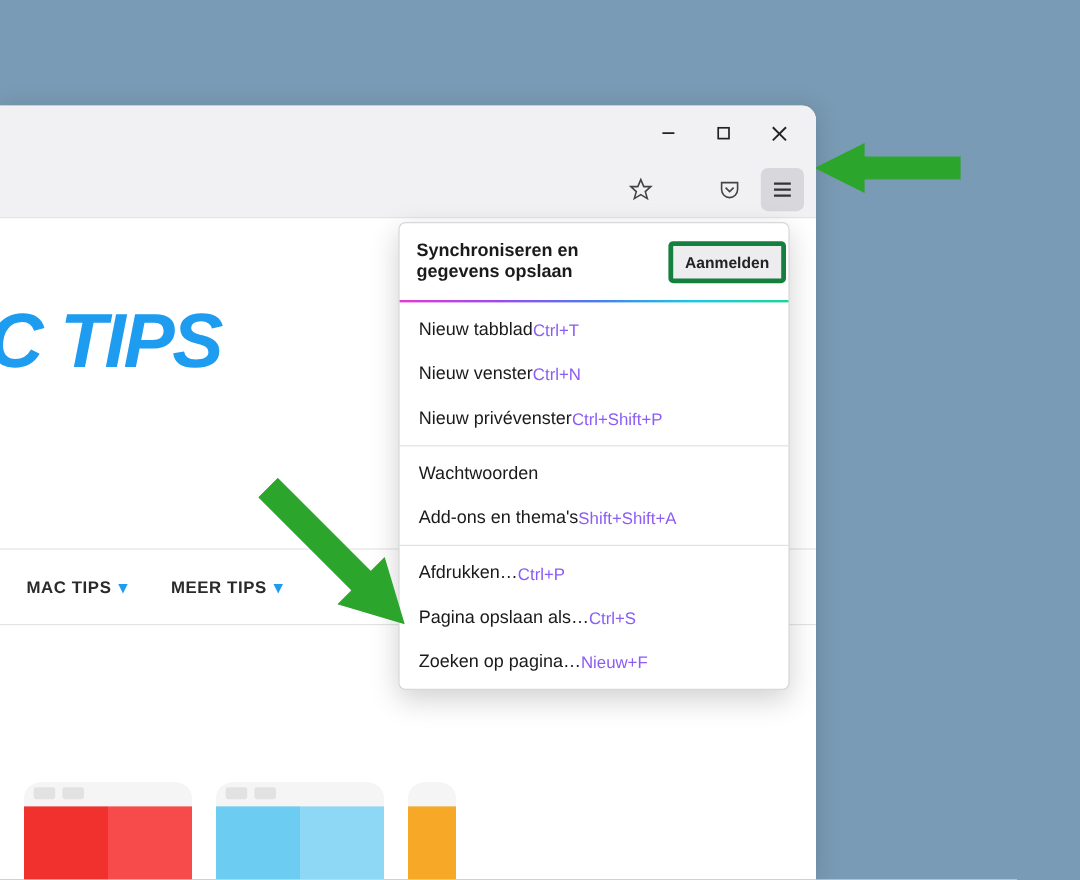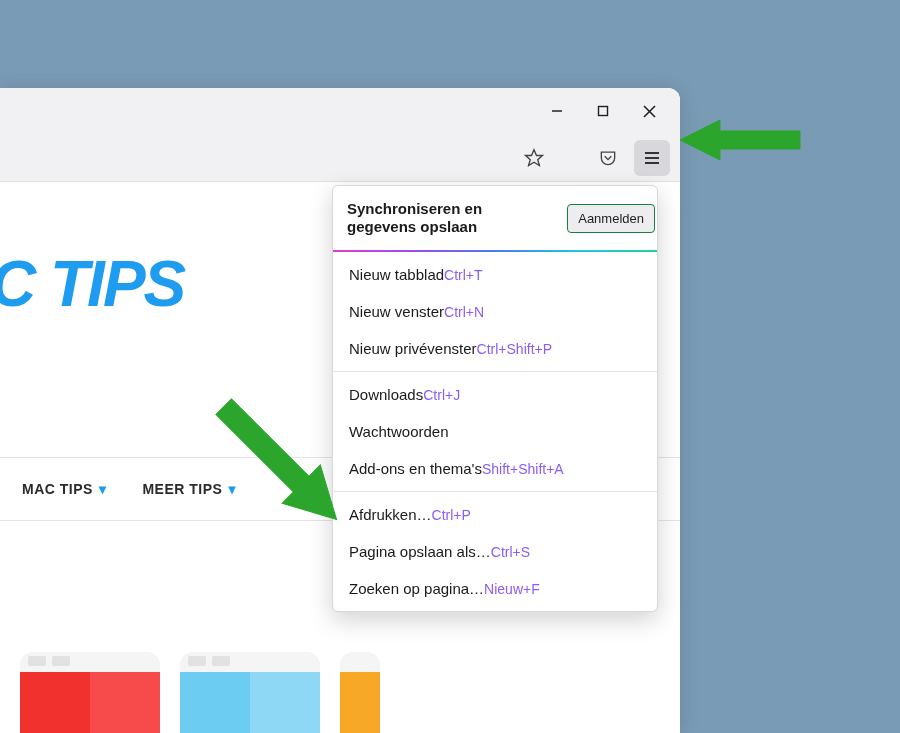--- a/index.html
+++ b/index.html
@@ -149,25 +149,25 @@
     display: flex;
     justify-content: space-between;
     align-items: center;
     padding: 14px 2px 12px 14px;
     border-bottom: 2px solid transparent;
     position: relative;
   }
   .menu-sync .title { font-weight: 700; line-height: 1.2; max-width: 170px; }
   .signin-btn {
     background: #ededf0;
-    border: 1px solid #15803d;
+    border: 4px solid #15803d;
     border-radius: 4px;
     padding: 6px 10px;
     font-size: 13px;
-    font-weight: 400;
+    font-weight: 700;
     color: #222;
   }
   .rainbow {
     height: 2px;
     background: linear-gradient(90deg,#e23bd2,#9b4bf0,#4b7bf0,#1ec6e2,#1ed29b);
     margin: 0 0 4px 0;
   }
   .menu-item {
     display: flex;
     justify-content: flex-start;
@@ -297,24 +297,20 @@
     <span>Nieuw venster</span>
     <span class="kbd">Ctrl+N</span>
   </div>
   <div class="menu-item">
     <span>Nieuw privévenster</span>
     <span class="kbd">Ctrl+Shift+P</span>
   </div>
 
   <div class="menu-sep"></div>
 
-  <div class="menu-item">
-    <span>Downloads</span>
-    <span class="kbd">Ctrl+J</span>
-  </div>
   <div class="menu-item">
     <span>Wachtwoorden</span>
     <span></span>
   </div>
   <div class="menu-item">
     <span>Add-ons en thema's</span>
     <span class="kbd">Shift+Shift+A</span>
   </div>
 
   <div class="menu-sep"></div>

